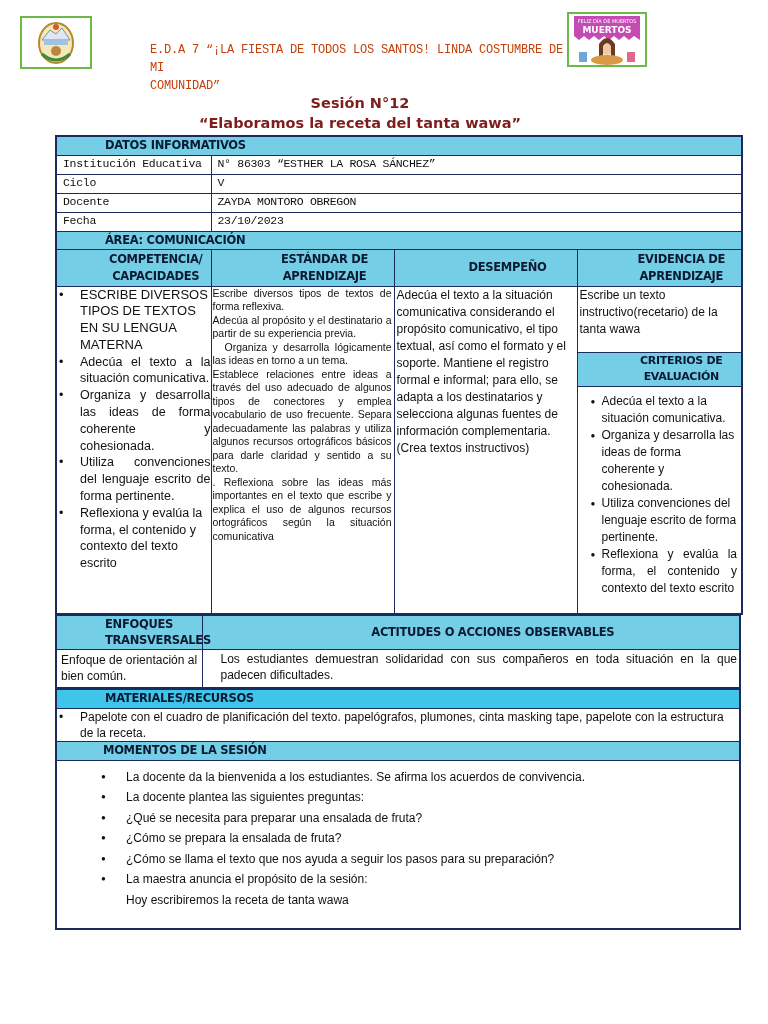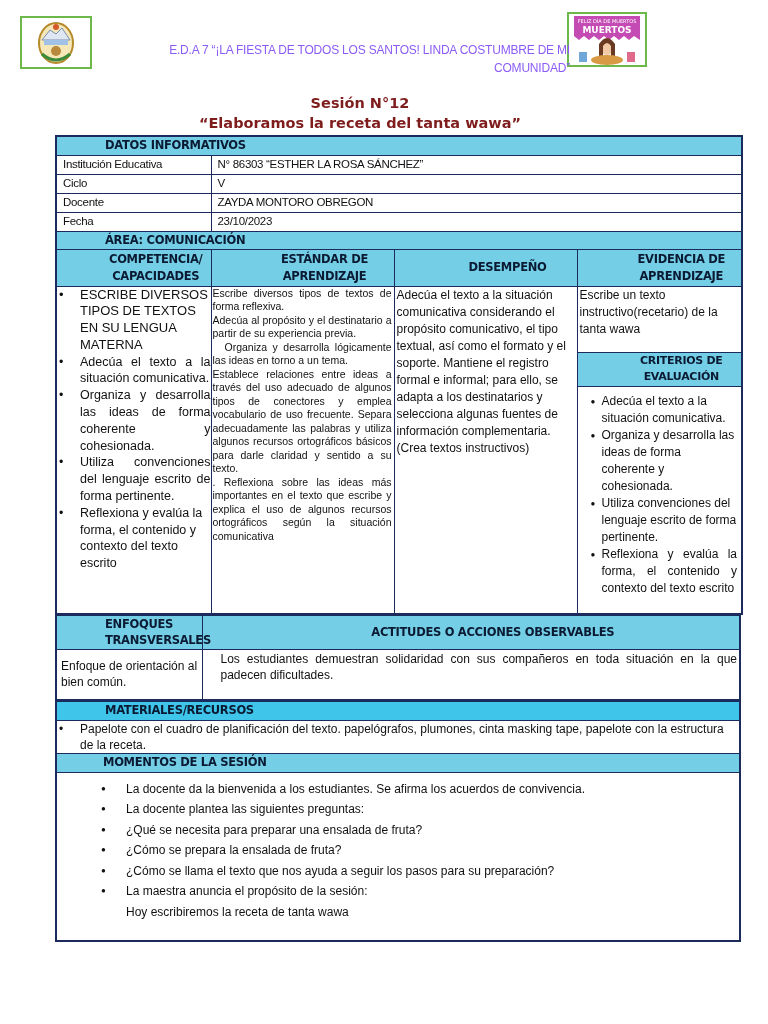--- a/index.html
+++ b/index.html
@@ -3,32 +3,32 @@
   <meta charset="utf-8">
   <style>
     * { box-sizing: border-box; margin: 0; padding: 0; }
     html, body { width: 768px; height: 1024px; background: #ffffff; overflow: hidden; }
     body { position: relative; font-family: "Liberation Sans", sans-serif; color: #111; }
 
     .logo { position: absolute; border: 2px solid #6cb84a; background: #fff; overflow: hidden; }
     .logo-left { left: 20px; top: 16px; width: 72px; height: 53px; }
     .logo-right { left: 567px; top: 12px; width: 80px; height: 55px; }
 
-    .eda-title { position: absolute; left: 150px; top: 41px; width: 420px; text-align: right;
-      font-size: 12px; line-height: 18px; color: #8b5cf6; font-family: Liberation Sans, sans-serif; letter-spacing: -0.2px; }
+    .eda-title { position: absolute; left: 150px; top: 41px; width: 420px; text-align: left;
+      font-size: 12px; line-height: 18px; color: #c2410c; font-family: Liberation Mono, monospace; letter-spacing: -0.2px; }
     .session-title { position: absolute; left: 150px; top: 93px; width: 420px; text-align: center;
       font-size: 14.5px; line-height: 20px; font-weight: bold; color: #7f1d1d; font-family: "DejaVu Sans", sans-serif; }
 
     .doc { position: absolute; left: 55px; top: 135px; width: 686px; }
     table { border-collapse: collapse; width: 100%; table-layout: fixed; }
     td { border: 1px solid #1a2b5c; vertical-align: top; font-size: 12px; line-height: 16.5px; padding: 0 4px; }
     .hdr { background: #74cfe6; font-weight: bold; font-size: 11.5px; font-family: "DejaVu Sans", sans-serif; letter-spacing: -0.3px; color: #0b1a33; padding-left: 48px; }
     .hdr-bright { background: #3fc4ea; }
     .hdr-center { text-align: center; vertical-align: middle; }
-    .info td { height: 19px; font-family: Liberation Sans, sans-serif; font-size: 11.5px; letter-spacing: -0.3px; padding-left: 6px; }
+    .info td { height: 19px; font-family: Liberation Mono, monospace; font-size: 11.5px; letter-spacing: -0.3px; padding-left: 6px; }
     .outer { border: 2px solid #1a2b5c; }
 
     .bul-list { list-style: none; }
     .bul-list li { position: relative; padding-left: 23px; }
     .bul-list li::before { content: "•"; position: absolute; left: 2px; top: 0; }
     .justify { text-align: justify; }
     .small { font-size: 10.5px; line-height: 13.5px; }
 
     .crit-list { list-style: none; padding-left: 10px; }
     .crit-list li { position: relative; padding-left: 10px; font-size: 12px; line-height: 17px; }
@@ -156,21 +156,21 @@
     <colgroup>
         <col style="width:146px">
         <col>
       </colgroup>
     <tbody>
         <tr style="height:34px">
       <td class="hdr" style="line-height:16px; vertical-align:middle">ENFOQUES TRANSVERSALES</td>
       <td class="hdr hdr-center">ACTITUDES O ACCIONES OBSERVABLES</td>
     </tr>
     <tr>
-      <td style="font-size:12px; line-height:16.5px; padding:8px 4px">Enfoque de orientación al bien común.</td>
+      <td style="font-size:12px; line-height:16.5px; padding:2px 4px">Enfoque de orientación al bien común.</td>
       <td class="justify" style="font-size:12px; line-height:16.5px; padding:1px 2px 1px 18px">Los estudiantes demuestran solidaridad con sus compañeros en toda situación en la que padecen dificultades.</td>
     </tr>
   </tbody>
     </table>
 
   <table class="outer" style="border-top:none">
     <tbody>
         <tr>
       <td class="hdr hdr-bright" style="height:19px">MATERIALES/RECURSOS</td>
     </tr>

